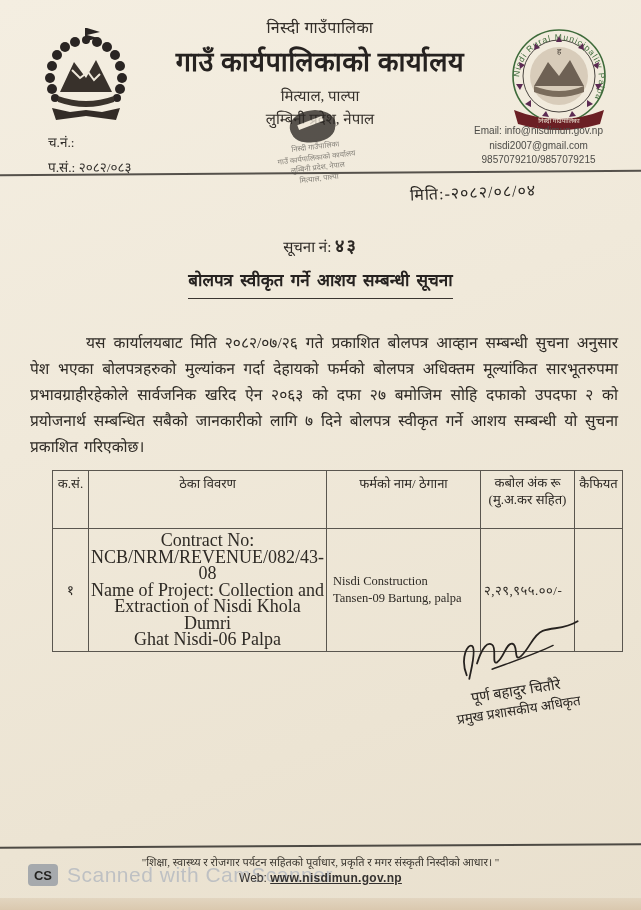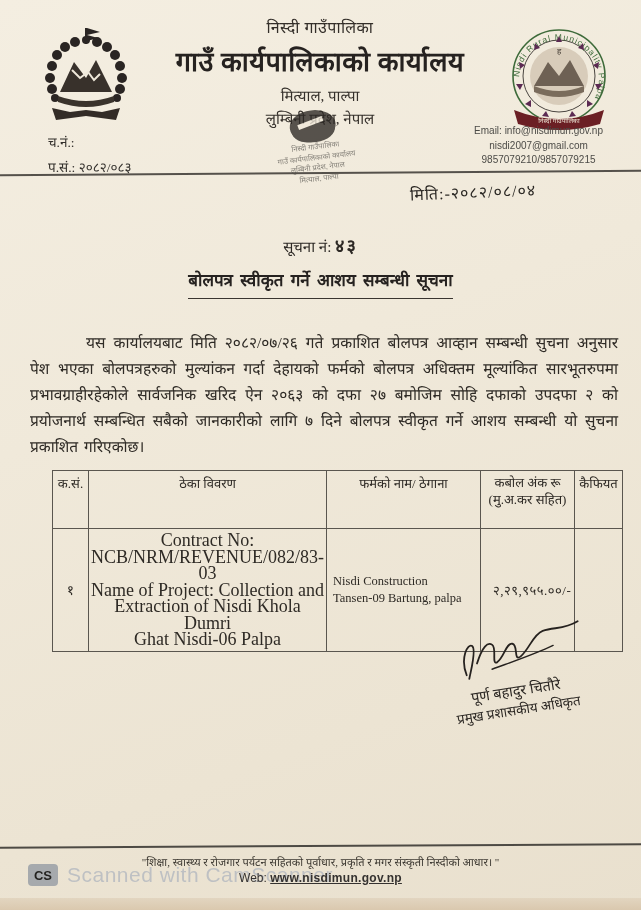--- a/index.html
+++ b/index.html
@@ -53,21 +53,21 @@
 
   
   table.bid{ position:absolute; left:52px; top:470px; border-collapse:collapse; table-layout:fixed; }
   table.bid td,table.bid th{ border:1.4px solid #5a564f; font-weight:normal; color:#2e2a25; vertical-align:middle; }
   table.bid th{ font-size:13px; padding:3px 2px; vertical-align:top; }
   .c-sn{width:36px;} .c-con{width:186px;} .c-firm{width:154px;} .c-amt{width:94px;} .c-rem{width:48px;}
   .th-2l div{line-height:17px;}
   .row-h{ height:90px; }
   .cell-contract{ font-family:"Liberation Serif",serif; font-size:18px; text-align:center; line-height:16.5px; padding:3px 2px;}
   .cell-firm{ font-size:12.5px; text-align:left; line-height:17px; padding:2px 6px; vertical-align:middle;}
-  .cell-amt{ font-size:13px; text-align:left; padding-left:12px; letter-spacing:.5px;}
+  .cell-amt{ font-size:13px; text-align:left; padding-left:3px; letter-spacing:.5px;}
   .cell-sn{ text-align:center; font-size:14px; }
 
   
   .sig-block{ position:absolute; left:398px; top:628px; width:230px; transform:rotate(-9deg); text-align:center; color:#2b2723;}
   .sig-name{ font-size:14.5px; margin-top:-4px;}
   .sig-desg{ font-size:13.5px; margin-top:1px;}
 
   
   .rule-bot{ position:absolute; left:-4px; top:845px; width:650px; height:1.6px; background:#4d4a44; transform:rotate(-.3deg);}
   .slogan{ position:absolute; left:0; top:854px; width:641px; text-align:center; font-size:11px; color:#3a362f; z-index:3;}
@@ -211,21 +211,21 @@
       <th class="th-2l">
         <div>कबोल अंक रू</div>
         <div>(मु.अ.कर सहित)</div>
       </th>
       <th>कैफियत</th>
     </tr>
     <tr class="row-h">
       <td class="cell-sn">१</td>
       <td class="cell-contract">
         <div>Contract No:</div>
-        <div>NCB/NRM/REVENUE/082/83-03</div>
+        <div>NCB/NRM/REVENUE/082/43-08</div>
         <div>Name of Project: Collection and</div>
         <div>Extraction of Nisdi  Khola  Dumri</div>
         <div>Ghat Nisdi-06 Palpa</div>
       </td>
       <td class="cell-firm">
         <div>Nisdi Construction</div>
         <div>Tansen-09 Bartung, palpa</div>
       </td>
       <td class="cell-amt">२,२९,९५५.००/-</td>
       <td></td>

